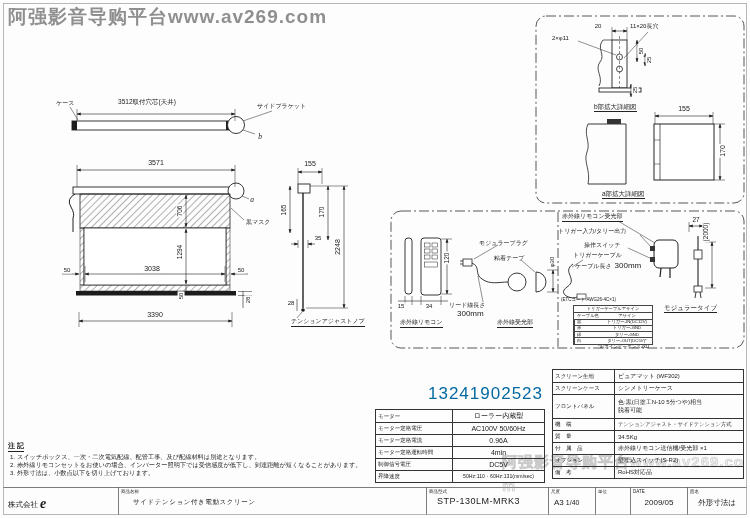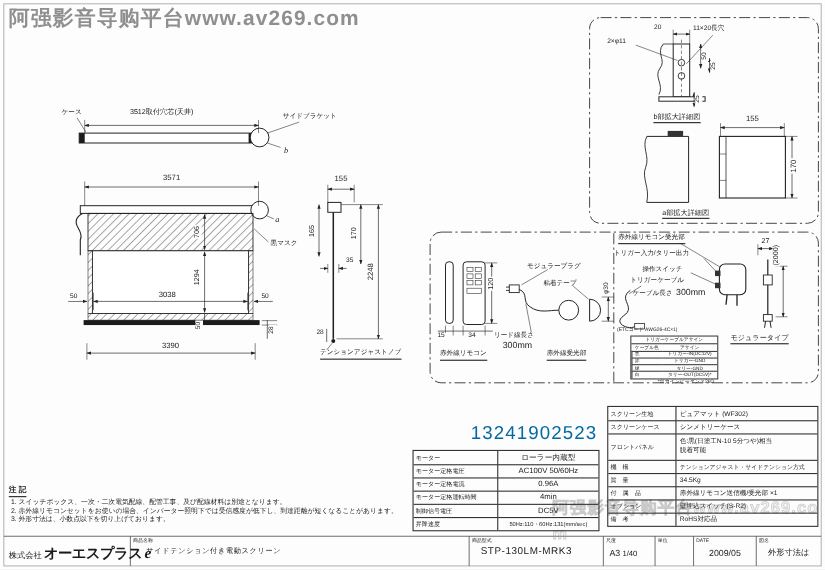--- a/index.html
+++ b/index.html
@@ -358,21 +358,20 @@
   <div>RoHS対応品</div>
 </div>
 
 <div class="lbl f7 ul" style="left:8px;top:442px;font-weight:bold;">注 記</div>
 <div class="lbl" style="left:10px;top:453px;font-size:6.2px;">1. スイッチボックス、一次・二次電気配線、配管工事、及び配線材料は別途となります。</div>
 <div class="lbl" style="left:10px;top:461px;font-size:6.2px;">2. 赤外線リモコンセットをお使いの場合、インバーター照明下では受信感度が低下し、到達距離が短くなることがあります。</div>
 <div class="lbl" style="left:10px;top:469px;font-size:6.2px;">3. 外形寸法は、小数点以下を切り上げております。</div>
 
 <div class="abs company">
   <span class="pre">株式会社</span>
-  <span class="main">オーエスプラス</span>
   <span class="main e it">e</span>
 </div>
 <div class="lbl f45" style="left:121px;top:489px;">商品名称</div>
 <div class="lbl f65" style="left:133px;top:498px;letter-spacing:.6px;">サイドテンション付き電動スクリーン</div>
 <div class="lbl f45" style="left:429px;top:489px;">商品型式</div>
 <div class="lbl f9" style="left:437px;top:496px;">STP-130LM-MRK3</div>
 <div class="lbl f45" style="left:551px;top:489px;">尺度</div>
 <div class="lbl f8" style="left:554px;top:498px;display:flex;gap:2px;align-items:baseline;">
   <span>A3</span>
   <span style="font-size:7px;">1/40</span>

